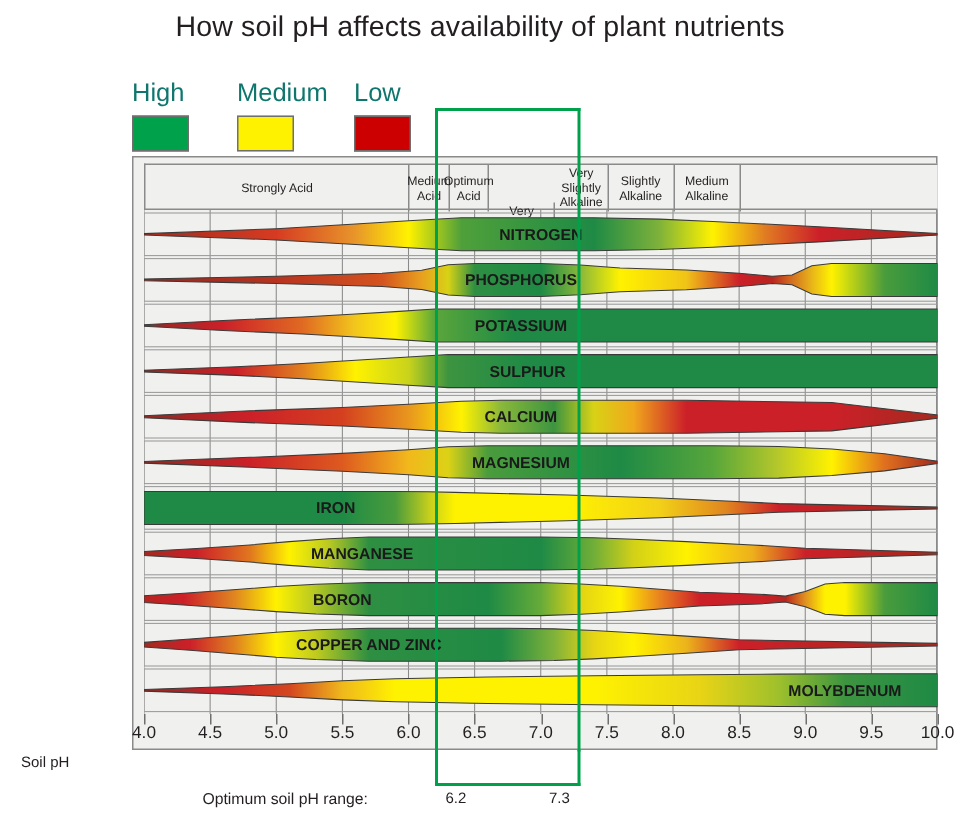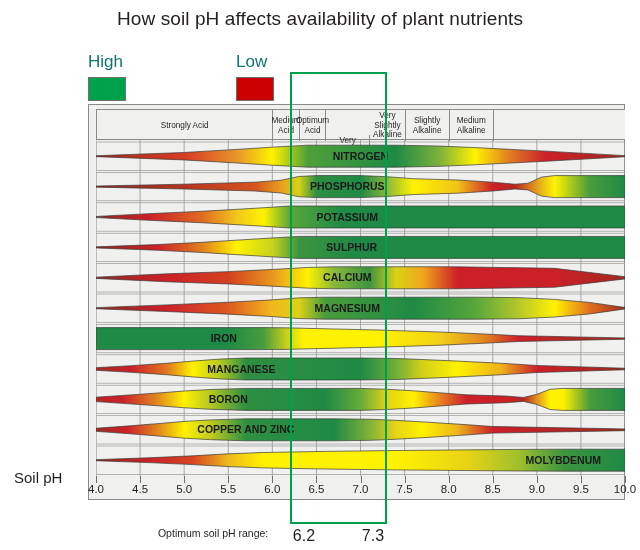--- a/index.html
+++ b/index.html
@@ -33,38 +33,42 @@
     border-right:1px solid #8a8a8a;
     display:flex;align-items:center;justify-content:center;text-align:center;
     font-size:8.2px;line-height:9.4px;color:#231f20;padding:0 1px;
   }
   #bandsSvg{position:absolute;left:96px;top:140px;}
   
   #axisTicks{position:absolute;left:96px;top:476px;width:529px;height:7px;}
   .tick{position:absolute;top:0;width:1px;height:7px;background:#6f6f6f;}
   #axisLabels{position:absolute;left:96px;top:483px;width:529px;height:16px;}
   .ax-lab{position:absolute;top:0;font-size:11.5px;color:#231f20;transform:translateX(-50%);white-space:nowrap;}
-  #soilph{position:absolute;left:14px;top:469px;font-size:15px;color:#231f20;}
+  #soilph{position:absolute;left:14px;top:503px;font-size:10px;color:#231f20;}
   
   .optbox{position:absolute;border:2px solid #00a14b;box-sizing:border-box;}
   #optTop{top:72px;border-bottom:none;}
   #optBot{top:500px;border-top:none;}
   .optline{position:absolute;width:2px;background:#00a14b;}
   #optCap{position:absolute;top:527px;font-size:10.5px;color:#231f20;white-space:nowrap;}
-  .optval{position:absolute;top:527px;font-size:16px;color:#231f20;transform:translateX(-50%);}
+  .optval{position:absolute;top:527px;font-size:10px;color:#231f20;transform:translateX(-50%);}
 </style>
 </head>
 <body>
 
 <div id="title">How soil pH affects availability of plant nutrients</div>
 
 <div id="legend">
   <div class="lg-item" id="lg0">
     <div class="lg-label">High</div>
     <div class="lg-sw" style="background: rgb(0, 161, 75);"></div>
+  </div>
+  <div class="lg-item" id="lg1">
+    <div class="lg-label">Medium</div>
+    <div class="lg-sw" style="background: rgb(255, 242, 0);"></div>
   </div>
   <div class="lg-item" id="lg2">
     <div class="lg-label">Low</div>
     <div class="lg-sw" style="background: rgb(204, 0, 0);"></div>
   </div>
 </div>
 
 <div id="frame"></div>
 
 <div id="hdrRow">
@@ -313,15 +317,15 @@
     <div class="ax-lab" style="left: 440.833px;">9.0</div>
     <div class="ax-lab" style="left: 484.917px;">9.5</div>
     <div class="ax-lab" style="left: 529px;">10.0</div>
   </div>
 <div id="soilph">Soil pH</div>
 
 <div class="optbox" id="optTop" style="left: 289.967px; width: 96.9833px; height: 33px;"></div>
 <div class="optbox" id="optBot" style="left: 289.967px; width: 96.9833px; height: 24px;"></div>
 <div class="optline" id="optL" style="left: 289.967px; top: 104px; height: 397px;"></div>
 <div class="optline" id="optR" style="left: 384.95px; top: 104px; height: 397px;"></div>
-<div id="optCap" style="left: 134.967px; margin-left: 23px;">Optimum soil pH range:</div>
+<div id="optCap" style="left: 134.967px;">Optimum soil pH range:</div>
 <div class="optval" id="optLowV" style="left: 303.967px;">6.2</div>
 <div class="optval" id="optHighV" style="left: 372.95px;">7.3</div>
 
 </body></html>

